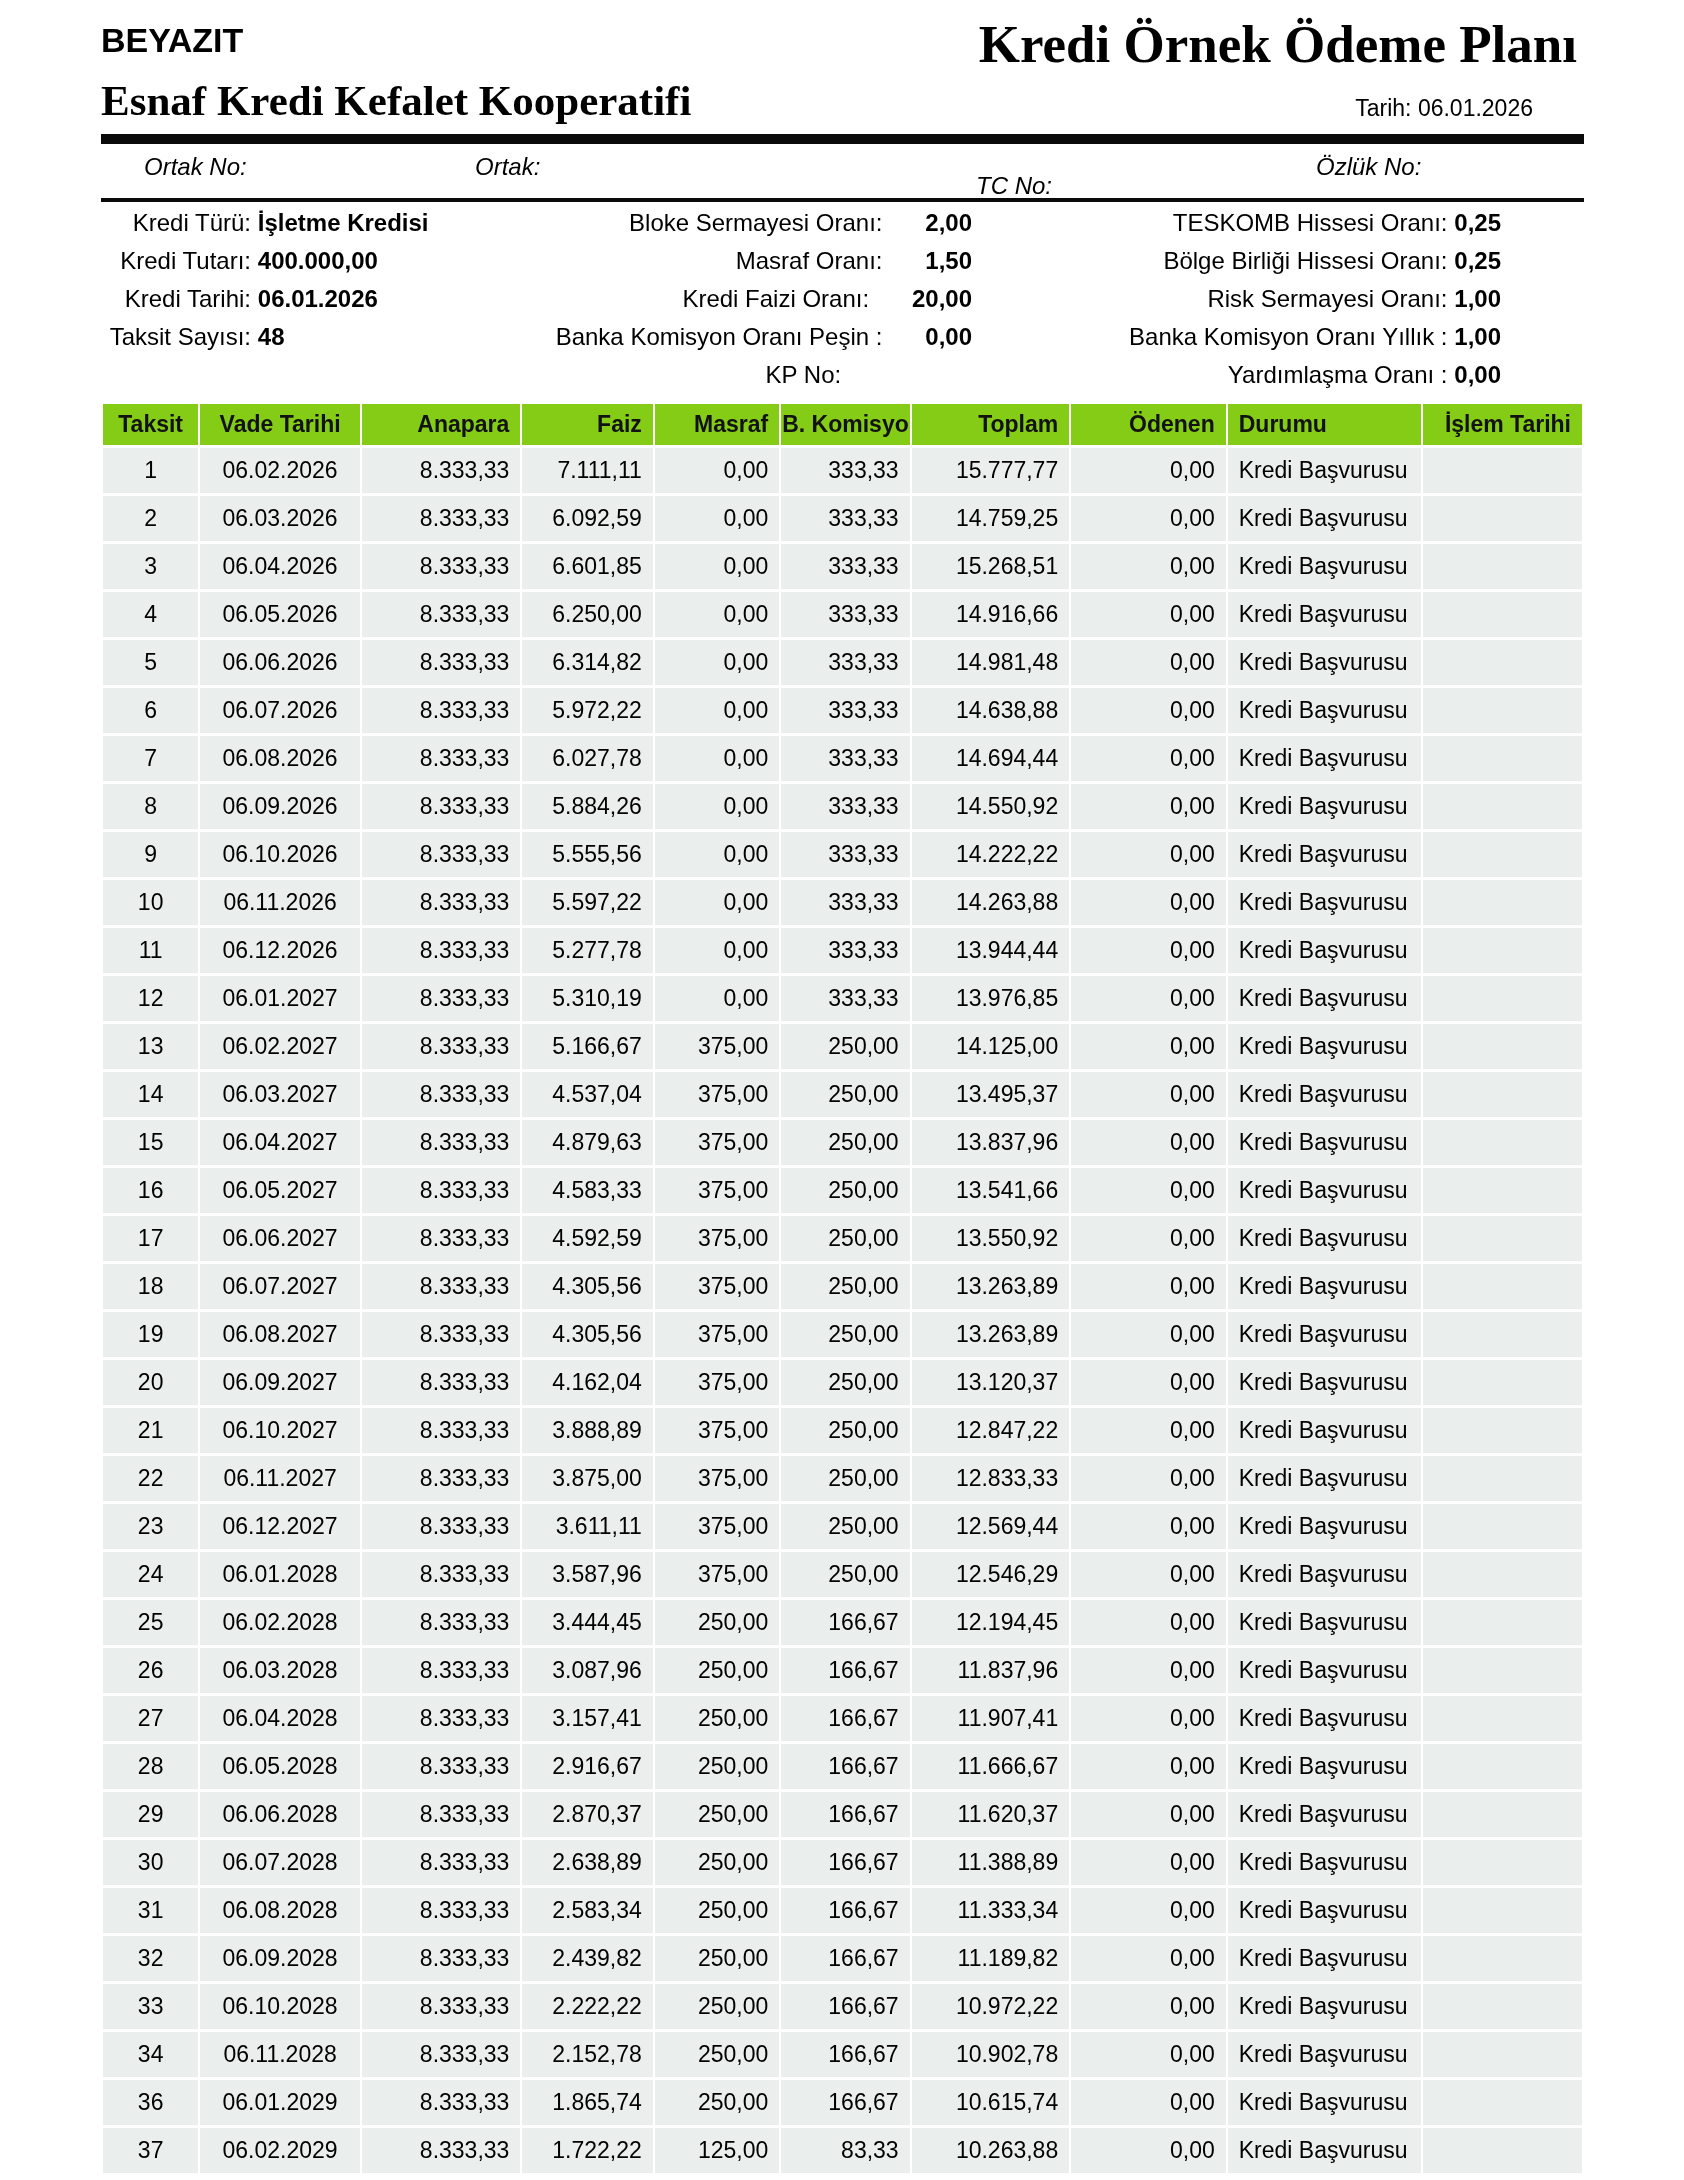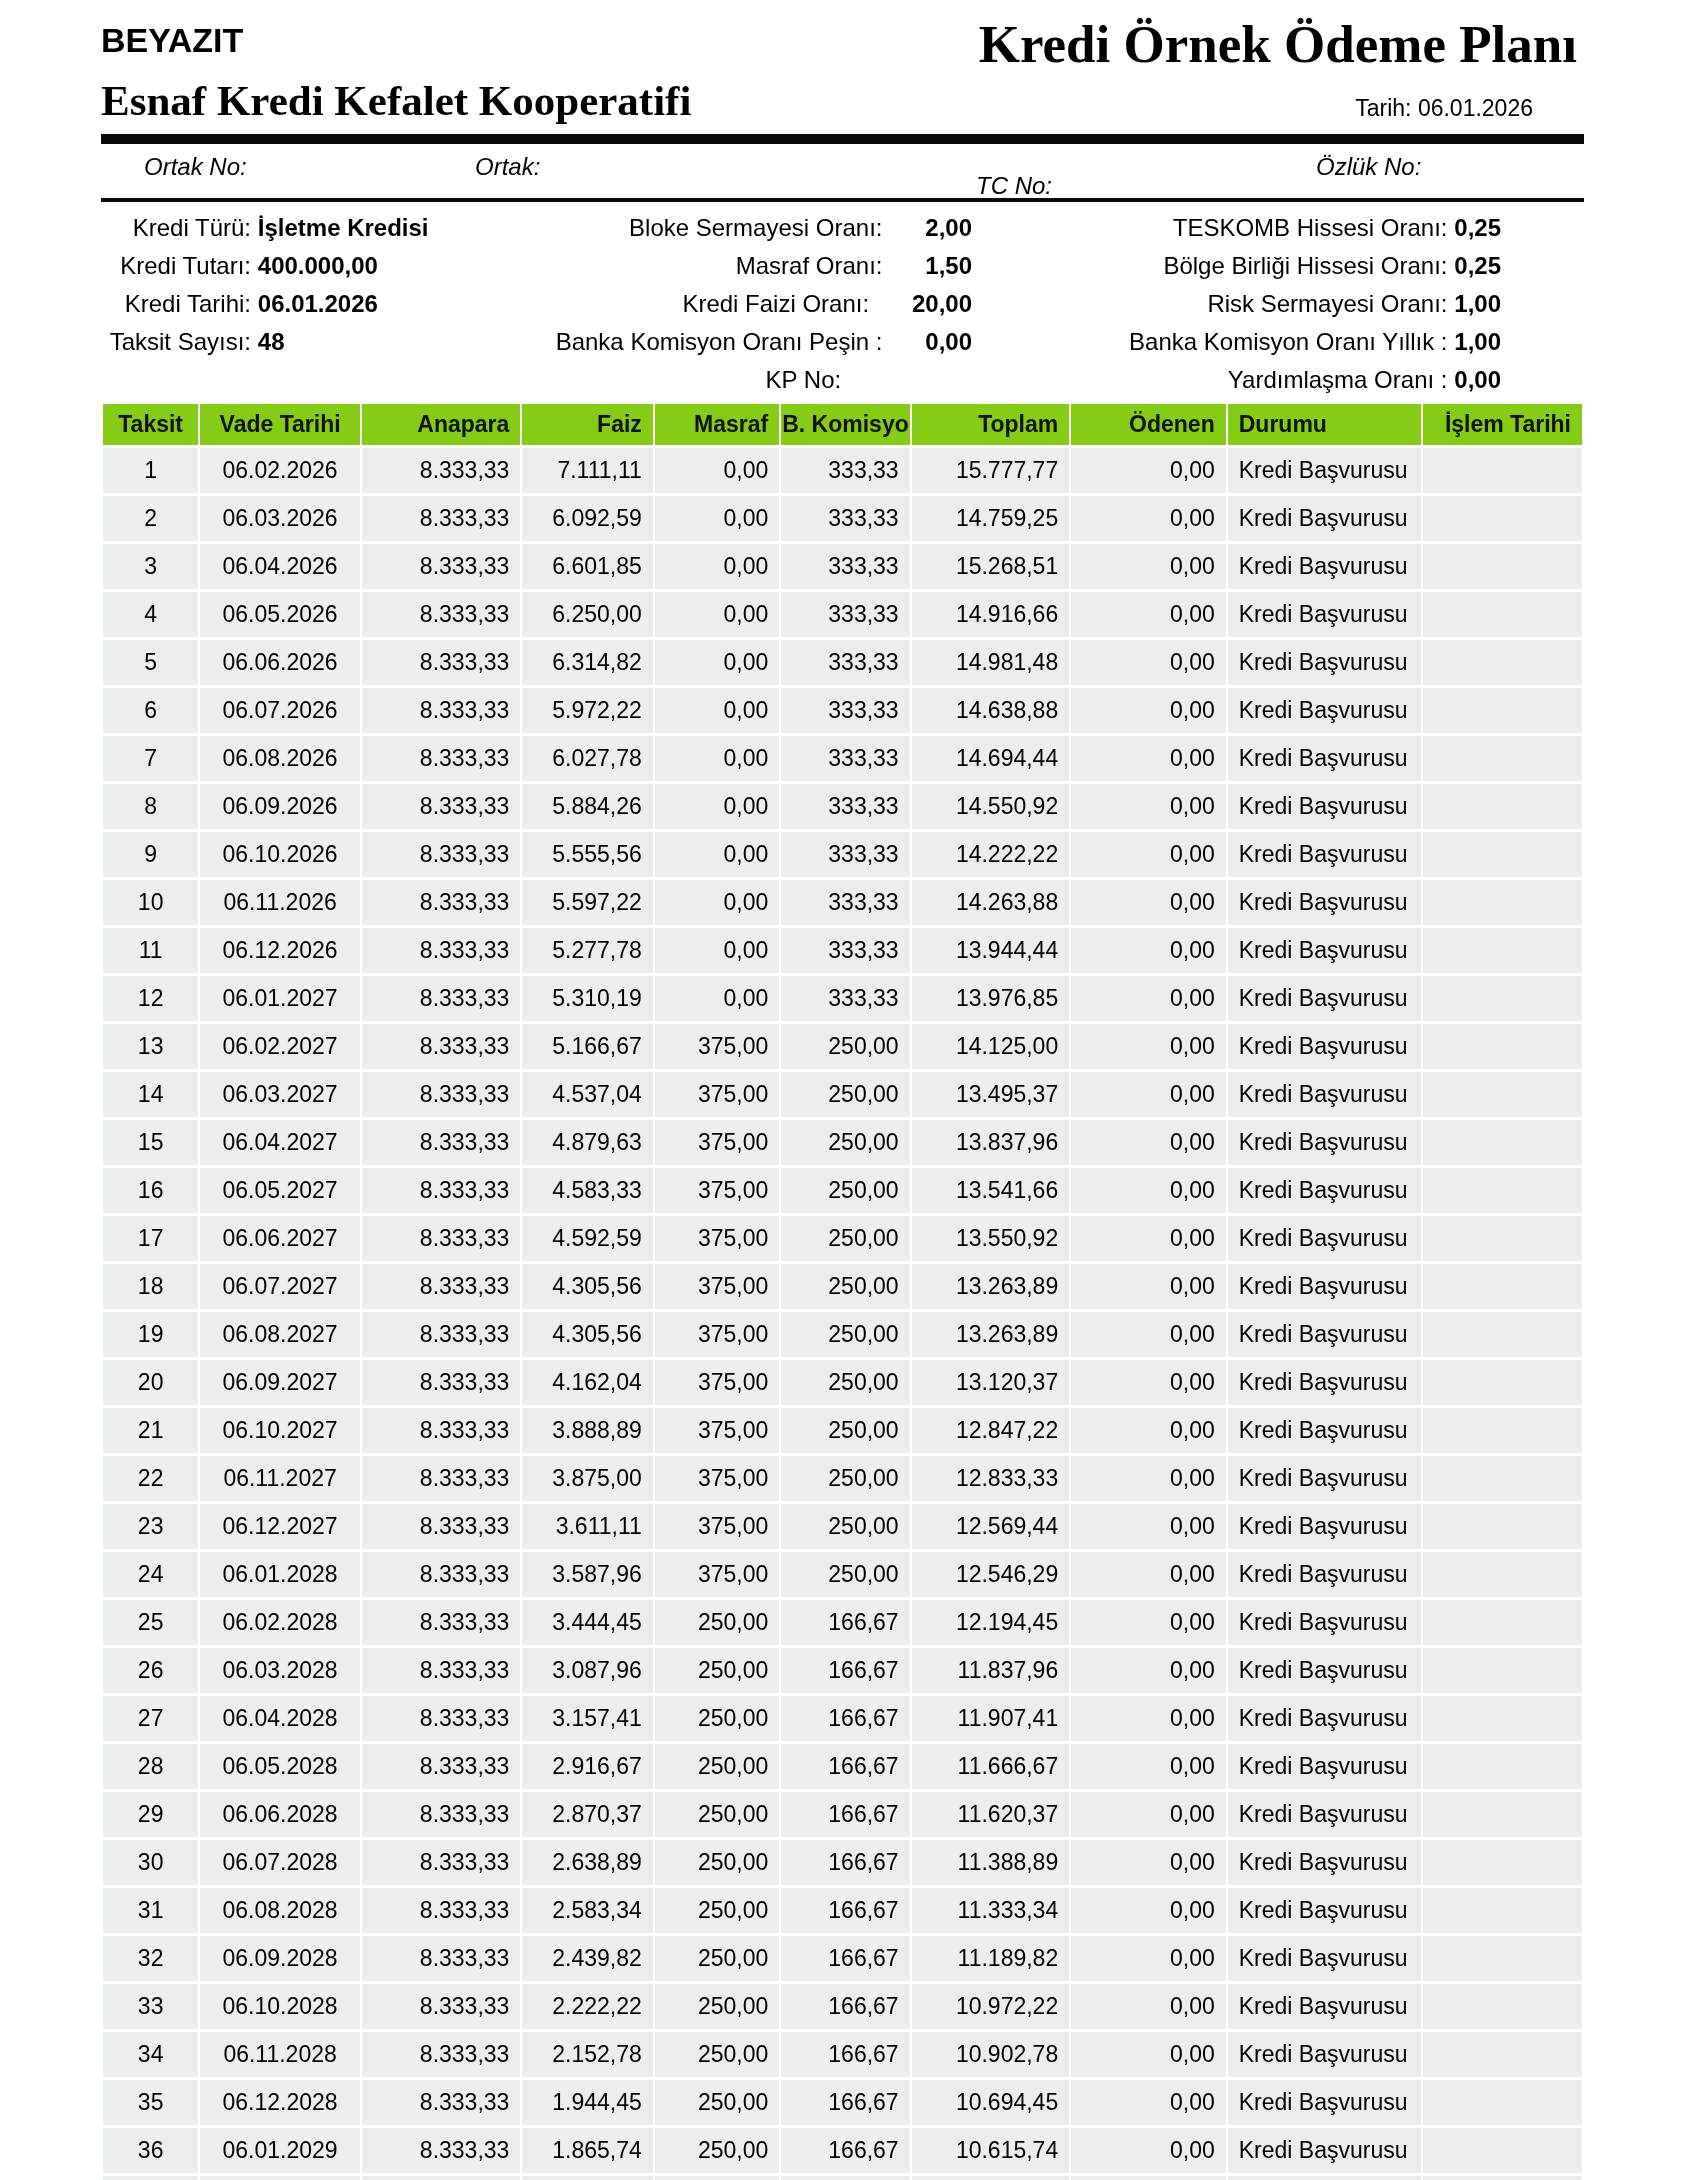--- a/index.html
+++ b/index.html
@@ -16,21 +16,21 @@
   .bar-thin{position:absolute;left:101px;width:1483px;top:198px;height:4.3px;background:#0a0a0a;}
 
   
   .partner{position:absolute;left:101px;top:150px;width:1483px;height:34px;font-size:24px;font-style:italic;}
   .partner span{position:absolute;top:0;line-height:34px;white-space:nowrap;}
   .p-ortakno{left:43px;} .p-ortak{left:374px;} .p-tcno{left:875px;margin-top:19px;} .p-ozlukno{left:1215px;}
 
   
   .info{position:absolute;left:101px;top:209px;width:1483px;height:193px;font-size:24px;}
   .info .col{position:absolute;top:0;}
-  .info .row{height:38px;display:flex;align-items:center;white-space:nowrap;}
+  .info .row{height:38px;display:flex;align-items:flex-start;white-space:nowrap;}
   .info b{font-weight:bold;}
   .col-left{left:0;}
   .col-left .row .lbl{display:inline-block;width:150px;text-align:right;}
   .col-left .row b{margin-left:6.8px;}
   .col-mid{left:0;width:871px;}
   .col-mid .row{justify-content:flex-end;gap:36px;}
   .col-mid .row b{margin-left:6.8px;}
   .col-mid .row.pad-empty{padding-right:88px;}
   .col-right{right:83px;}
   .col-right .row{justify-content:flex-end;}
@@ -562,32 +562,20 @@
             <td class="a-r">8.333,33</td>
             <td class="a-r">2.152,78</td>
             <td class="a-r">250,00</td>
             <td class="a-r">166,67</td>
             <td class="a-r">10.902,78</td>
             <td class="a-r">0,00</td>
             <td class="a-l">Kredi Başvurusu</td>
             <td class="a-r"></td>
           </tr>
           <tr>
-            <td class="a-c">35</td>
-            <td class="a-c">06.12.2028</td>
-            <td class="a-r">8.333,33</td>
-            <td class="a-r">1.944,45</td>
-            <td class="a-r">250,00</td>
-            <td class="a-r">166,67</td>
-            <td class="a-r">10.694,45</td>
-            <td class="a-r">0,00</td>
-            <td class="a-l">Kredi Başvurusu</td>
-            <td class="a-r"></td>
-          </tr>
-          <tr>
             <td class="a-c">36</td>
             <td class="a-c">06.01.2029</td>
             <td class="a-r">8.333,33</td>
             <td class="a-r">1.865,74</td>
             <td class="a-r">250,00</td>
             <td class="a-r">166,67</td>
             <td class="a-r">10.615,74</td>
             <td class="a-r">0,00</td>
             <td class="a-l">Kredi Başvurusu</td>
             <td class="a-r"></td>

